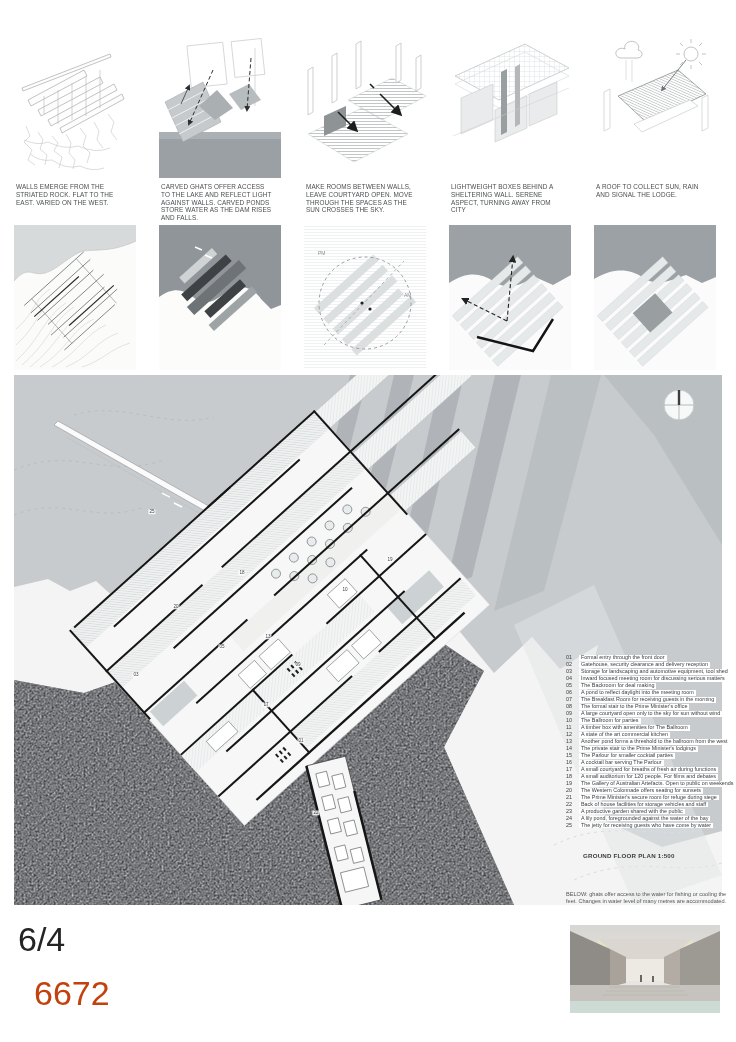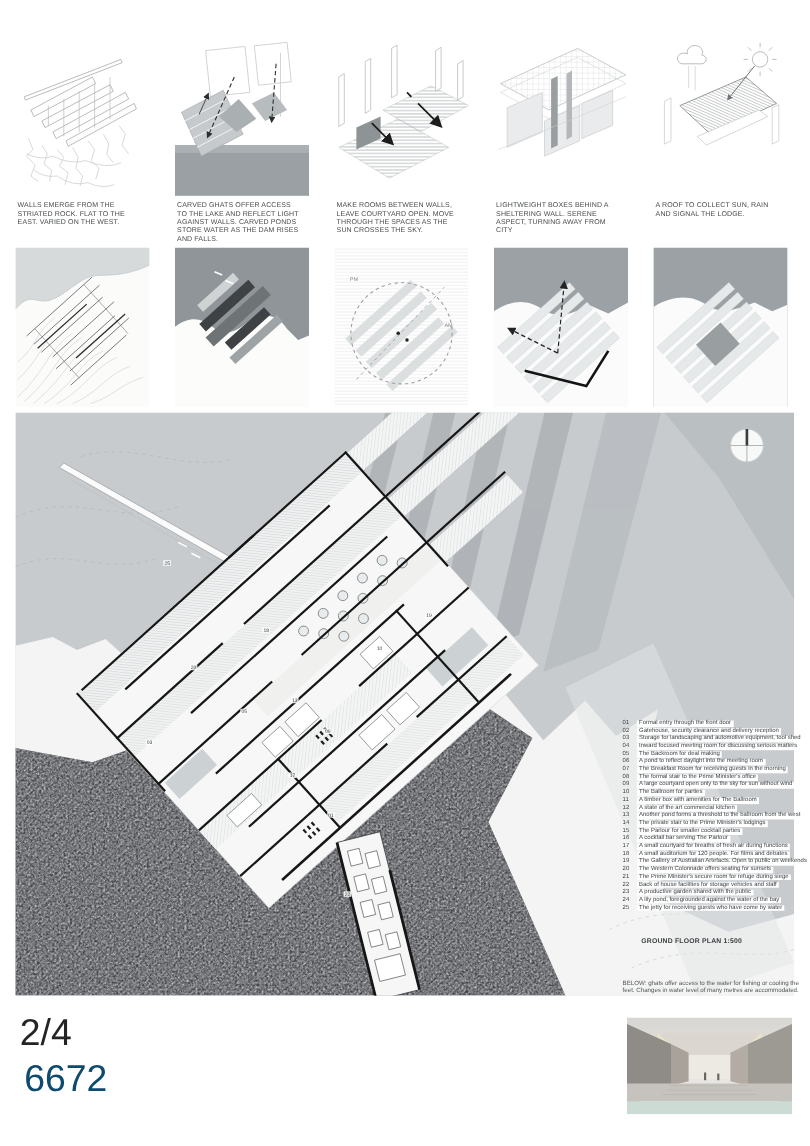--- a/index.html
+++ b/index.html
@@ -16,21 +16,21 @@
           color:#3b3e40;background:rgba(255,255,255,.85);padding:0 1px;}
   .legend{position:absolute;left:566px;top:655px;width:160px;}
   .lg-row{display:flex;align-items:flex-start;margin-bottom:1.2px;font-size:5.4px;line-height:5.8px;}
   .lg-num{width:13px;flex:none;color:#3b3e40;}
   .lg-txt{background:#ffffff;padding:0 2px;white-space:nowrap;color:#3b3e40;}
   .plan-title{position:absolute;left:583px;top:852px;margin:0;font-size:6.2px;font-weight:bold;
               color:#3b3e40;letter-spacing:.2px;}
   .note{position:absolute;left:566px;top:891px;width:162px;margin:0;font-size:5.6px;
         line-height:6.8px;color:#55585a;}
   .sheetnum{position:absolute;left:18px;top:920px;margin:0;font-size:34px;font-weight:500;color:#242424;}
-  .entrycode{position:absolute;left:18px;top:958px;margin:4px;font-size:34px;font-weight:400;color:#0c4a6e;}
+  .entrycode{position:absolute;left:18px;top:958px;margin:16px;font-size:34px;font-weight:400;color:#c2410c;}
   .render{position:absolute;left:570px;top:925px;width:150px;height:88px;}
   .render svg{width:100%;height:100%;display:block;}
   svg text{font-family:"Liberation Sans",sans-serif;}
 </style>
 </head>
 <body>
 
 <div class="board">
 
   <div class="tile" style="left:14px">
@@ -545,21 +545,21 @@
       </div>
       <div class="lg-row">
         <span class="lg-num">25</span>
         <span class="lg-txt">The jetty for receiving guests who have come by water</span>
       </div>
     </div>
 
   <p class="plan-title">GROUND FLOOR PLAN 1:500</p>
   <p class="note">BELOW: ghats offer access to the water for fishing or cooling the feet. Changes in water level of many metres are accommodated.</p>
 
-  <p class="sheetnum">2/4</p>
+  <p class="sheetnum">6/4</p>
   <p class="entrycode">6672</p>
 
   <div class="render">
     <svg viewBox="0 0 150 88">
       <defs>
         <linearGradient id="rv-sky" x1="0" y1="0" x2="0" y2="1">
           <stop offset="0" stop-color="#d8d6d2"></stop>
             <stop offset="1" stop-color="#efeeeb"></stop>
         </linearGradient>
       </defs>

